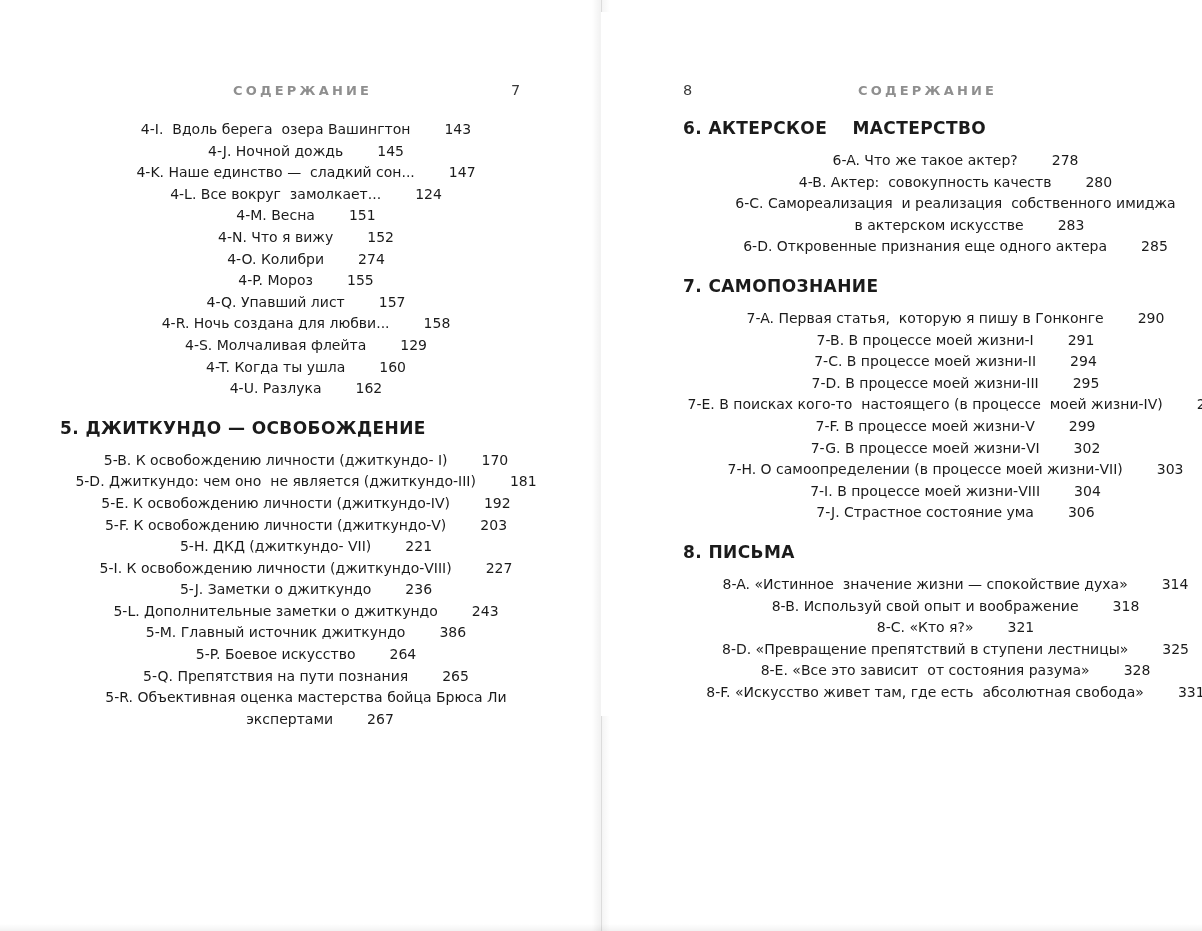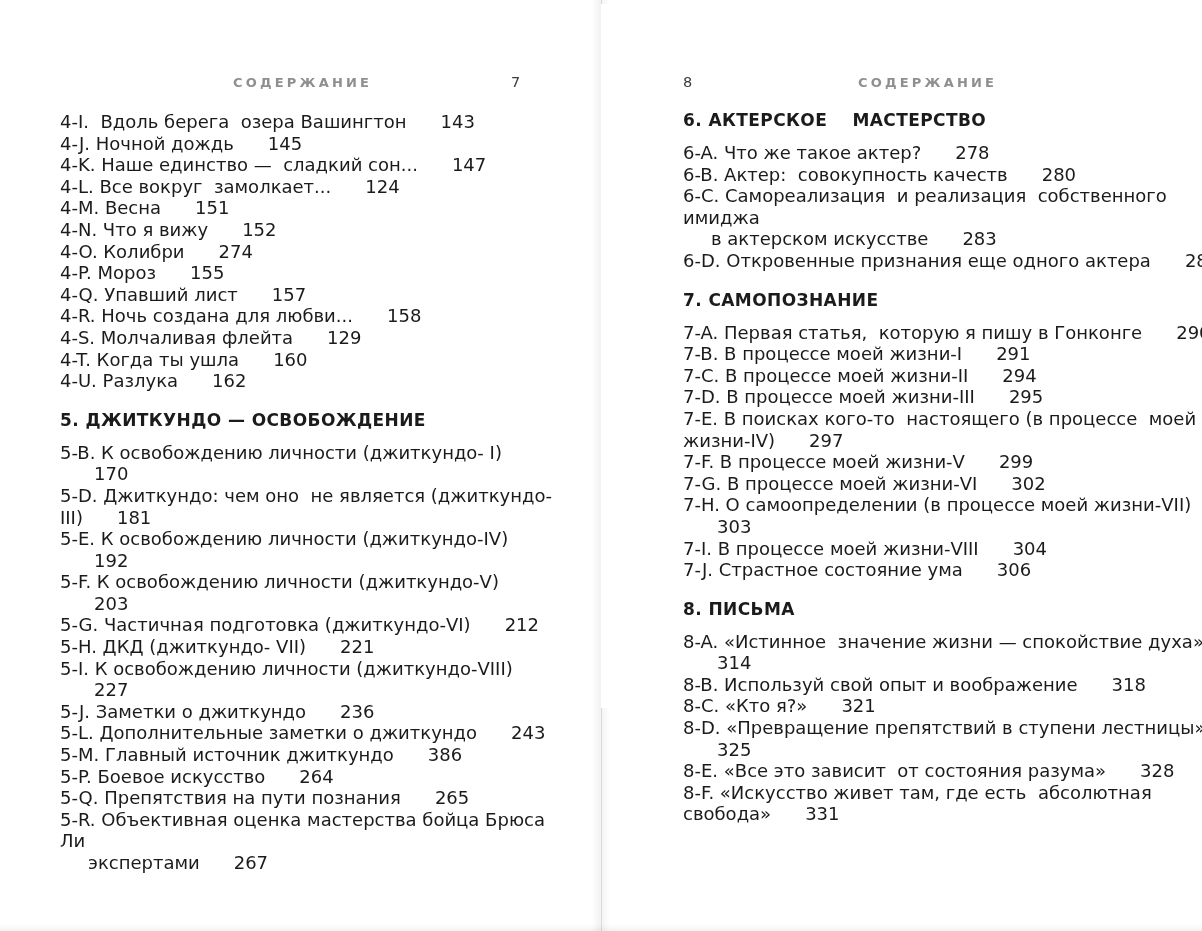--- a/index.html
+++ b/index.html
@@ -18,21 +18,21 @@
   .spread::after {
     content: "";
     position: absolute;
     left: 0; right: 0; bottom: 0;
     height: 7px;
     background: linear-gradient(to bottom, rgba(0,0,0,0), rgba(0,0,0,0.05));
     pointer-events: none;
   }
   .page {
     position: absolute;
-    top: 4px;
+    top: 12px;
     width: 601px;
     height: 704px;
     background: #ffffff;
   }
   .page-left  { left: 0; }
   .page-right { left: 601px; }
   .gutter {
     position: absolute;
     top: 0;
     left: 592px;
@@ -76,23 +76,24 @@
     font-size: 17px;
     line-height: 24px;
     font-weight: 700;
     color: #1b1b1b;
     letter-spacing: 0.4px;
     margin: 16px 0 10px 0;
     white-space: pre-wrap;
   }
   .content > .section-heading:first-child { margin-top: 0; }
   .toc-item {
-    font-size: 18px;
+    font-size: 14px;
     line-height: 21.6px;
     color: #1b1b1b;
+    text-align: center;
   }
   .toc-line { white-space: pre-wrap; }
   .toc-line2 { padding-left: 28px; }
   .toc-page {
     display: inline-block;
     margin-left: 34px;
     color: #1b1b1b;
   }
 </style>
 </head>
@@ -150,23 +151,20 @@
         <div class="toc-item">
           <div class="toc-line"><span class="toc-text">5-D. Джиткундо: чем оно  не является (джиткундо-III)</span><span class="toc-page">181</span></div>
         </div>
         <div class="toc-item">
           <div class="toc-line"><span class="toc-text">5-E. К освобождению личности (джиткундо-IV)</span><span class="toc-page">192</span></div>
         </div>
         <div class="toc-item">
           <div class="toc-line"><span class="toc-text">5-F. К освобождению личности (джиткундо-V)</span><span class="toc-page">203</span></div>
         </div>
         <div class="toc-item">
-          <div class="toc-line"><span class="toc-text">5-G. Частичная подготовка (джиткундо-VI)</span><span class="toc-page">212</span></div>
-        </div>
-        <div class="toc-item">
           <div class="toc-line"><span class="toc-text">5-H. ДКД (джиткундо- VII)</span><span class="toc-page">221</span></div>
         </div>
         <div class="toc-item">
           <div class="toc-line"><span class="toc-text">5-I. К освобождению личности (джиткундо-VIII)</span><span class="toc-page">227</span></div>
         </div>
         <div class="toc-item">
           <div class="toc-line"><span class="toc-text">5-J. Заметки о джиткундо</span><span class="toc-page">236</span></div>
         </div>
         <div class="toc-item">
           <div class="toc-line"><span class="toc-text">5-L. Дополнительные заметки о джиткундо</span><span class="toc-page">243</span></div>
@@ -191,21 +189,21 @@
 
   <div class="page page-right">
     <span class="running-number">8</span>
     <span class="running-title">СОДЕРЖАНИЕ</span>
     <div class="content" id="content-1">
         <div class="section-heading">6. АКТЕРСКОЕ    МАСТЕРСТВО</div>
         <div class="toc-item">
           <div class="toc-line"><span class="toc-text">6-A. Что же такое актер?</span><span class="toc-page">278</span></div>
         </div>
         <div class="toc-item">
-          <div class="toc-line"><span class="toc-text">6-B. Актер:  совокупность качеств</span><span class="toc-page">280</span></div>
+          <div class="toc-line"><span class="toc-text">4-B. Актер:  совокупность качеств</span><span class="toc-page">280</span></div>
         </div>
         <div class="toc-item">
           <div class="toc-line"><span class="toc-text">6-C. Самореализация  и реализация  собственного имиджа</span></div>
           <div class="toc-line toc-line2"><span class="toc-text">в актерском искусстве</span><span class="toc-page">283</span></div>
         </div>
         <div class="toc-item">
           <div class="toc-line"><span class="toc-text">6-D. Откровенные признания еще одного актера</span><span class="toc-page">285</span></div>
         </div>
         <div class="section-heading">7. САМОПОЗНАНИЕ</div>
         <div class="toc-item">

